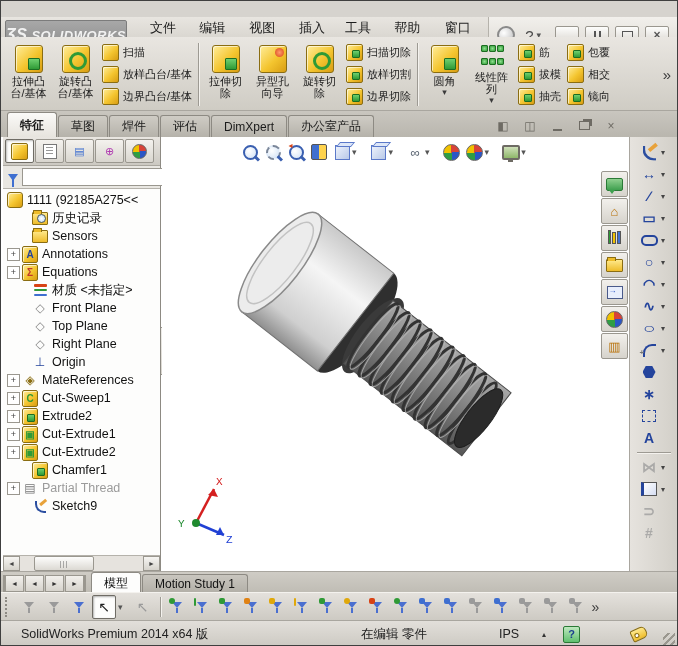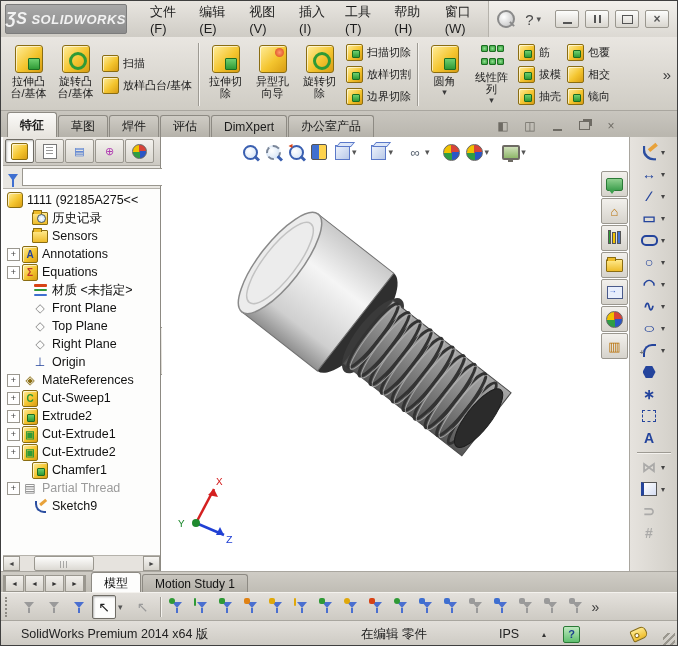--- a/index.html
+++ b/index.html
@@ -1,21 +1,21 @@
 <!DOCTYPE html>
 <html><head>
 <meta charset="utf-8">
 <style>
   html,body{margin:0;padding:0;}
   body{width:678px;height:646px;position:relative;font-family:"Liberation Sans",sans-serif;
        background:#d6d3ce;border:1px solid #3f3f3f;box-sizing:border-box;overflow:hidden;
        -webkit-font-smoothing:antialiased;}
   .abs{position:absolute;}
   
-  .titlebar{left:0;top:0;width:100%;height:36px;background:linear-gradient(#e8e5e0,#cfccc5);
+  .titlebar{left:0;top:16px;width:100%;height:36px;background:linear-gradient(#e8e5e0,#cfccc5);
             border-bottom:1px solid #a9a69f;display:flex;align-items:center;}
   .logo{width:128px;height:28px;margin-left:4px;background:linear-gradient(#a8a8a8,#8c8c8c);
         border:1px solid #7c7c7c;border-radius:2px;display:flex;align-items:center;justify-content:center;
         color:#f2f2f2;font-style:italic;font-weight:bold;font-size:13px;letter-spacing:.5px;}
   .logo .mark{font-size:16px;margin-right:4px;}
   .menus{display:flex;margin-left:14px;}
   .menu{padding:4px 9px;font-size:13px;color:#1d1d1d;cursor:default;}
   .tb-right{margin-left:auto;display:flex;align-items:center;background:linear-gradient(#f2f0ec,#dcd9d3);
             border-left:1px solid #b5b2ab;height:100%;padding:0 8px;}
   .pinico{width:14px;height:14px;border:2px solid #8a8a8a;border-radius:50%;position:relative;margin-right:10px;background:radial-gradient(circle at 35% 35%,#fff,#bdbdbd);}
@@ -229,20 +229,24 @@
       <span>台/基体</span></span>
     </div>
     <div class="smallstack">
       <div class="smallbtn">
         <span class="blk sm"></span>
         <span class="lbl">扫描</span>
       </div>
       <div class="smallbtn">
         <span class="blk sm"></span>
         <span class="lbl">放样凸台/基体</span>
+      </div>
+      <div class="smallbtn">
+        <span class="blk sm"></span>
+        <span class="lbl">边界凸台/基体</span>
       </div>
     </div>
   </div>
   <div class="rdiv"></div>
   <div class="rgroup">
     <div class="bigbtn">
       <span class="blk g"></span>
       <span class="lbl"><span>拉伸切</span><br>
       <span>除</span></span>
     </div>

